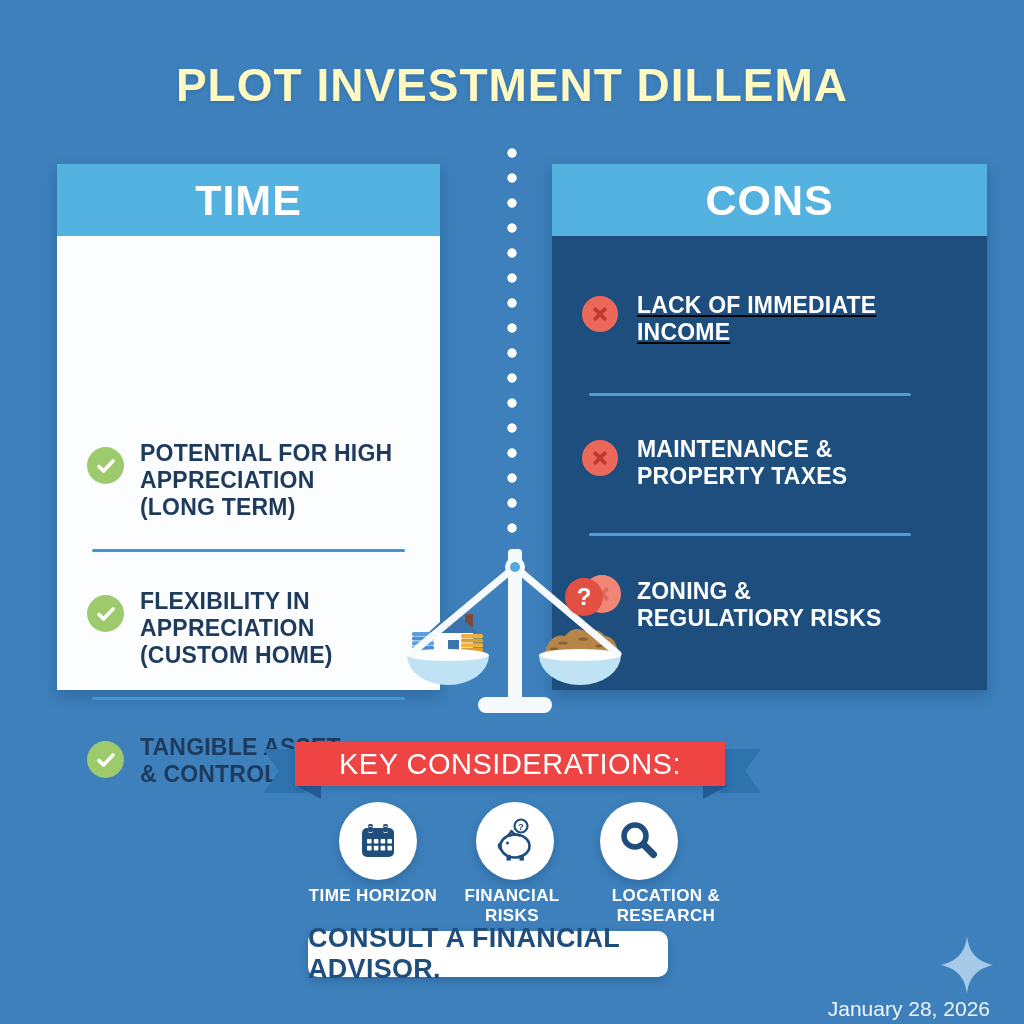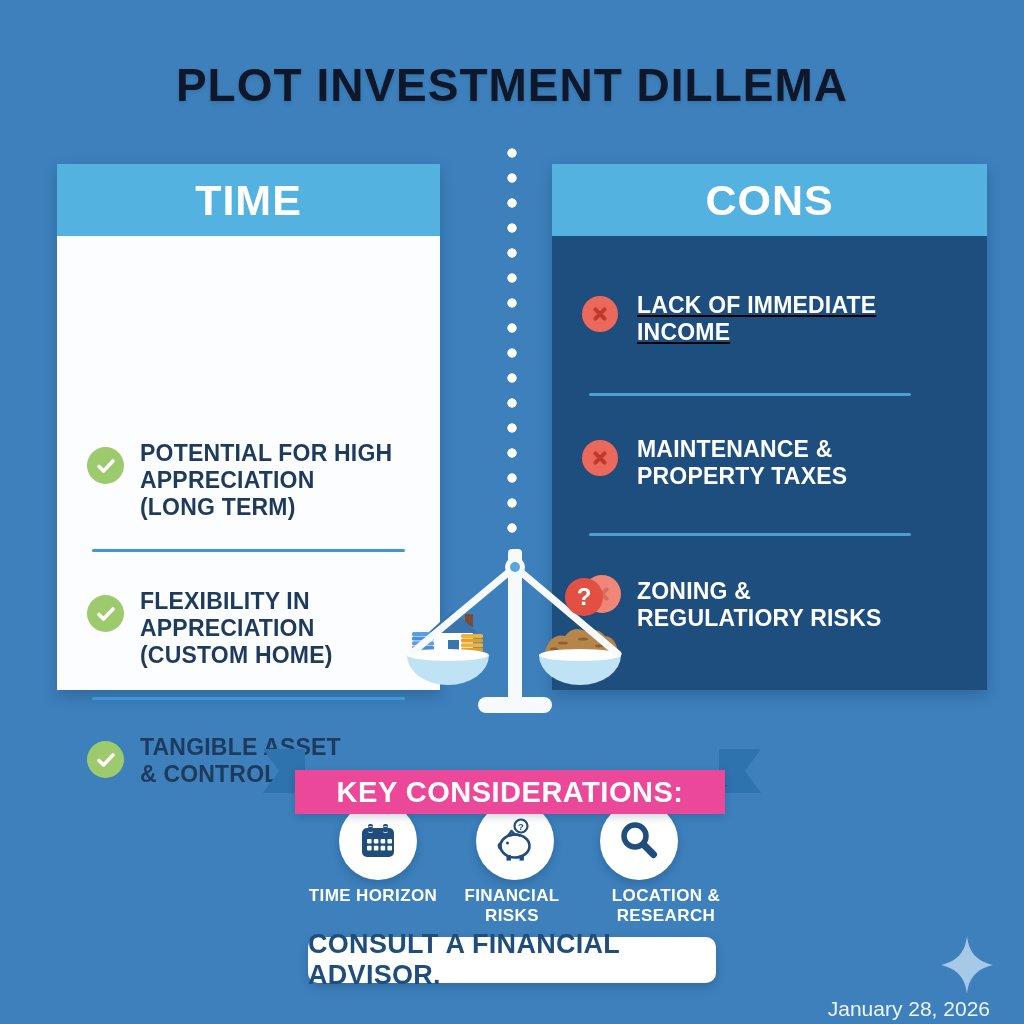--- a/index.html
+++ b/index.html
@@ -2,21 +2,21 @@
 <html><head>
 <meta charset="utf-8">
 <style>
   html,body{margin:0;padding:0;}
   .page{
     position:relative;width:1024px;height:1024px;background:#3d80bc;
     font-family:"Liberation Sans",sans-serif;overflow:hidden;
   }
   .title{
     position:absolute;top:58px;left:0;width:100%;text-align:center;
-    color:#0f172a;font-size:46px;font-weight:bold;letter-spacing:1px;
+    color:#fef9c3;font-size:46px;font-weight:bold;letter-spacing:1px;
     text-shadow:0 2px 4px rgba(0,0,0,.12);
   }
   
   .panel{position:absolute;top:164px;box-shadow:0 6px 14px rgba(15,45,85,.28);}
   .panel-pros{left:57px;width:383px;height:526px;}
   .panel-cons{left:552px;width:435px;height:526px;}
   .panel-header{
     height:72px;background:#54b2e0;display:flex;align-items:center;justify-content:center;
     color:#fff;font-size:43px;font-weight:bold;letter-spacing:1px;
   }
@@ -53,49 +53,47 @@
   
   .dotted-divider{
     position:absolute;left:507px;top:148px;width:10px;height:400px;
     background-image:radial-gradient(circle at 5px 5px,#ffffff 4.3px,transparent 5px);
     background-size:10px 25px;background-repeat:repeat-y;
   }
   
   .scale-svg{position:absolute;left:393px;top:540px;z-index:2;}
   
   .ribbon-band{
-    position:absolute;left:295px;top:742px;width:430px;height:44px;background:#ec4899;
+    position:absolute;left:295px;top:742px;width:430px;height:44px;background:#ef4444;
     display:flex;align-items:center;justify-content:center;z-index:3;
-    color:#fff;font-size:29px;font-weight:bold;letter-spacing:.5px;
+    color:#fff;font-size:29px;font-weight:normal;letter-spacing:.5px;
     box-shadow:0 3px 8px rgba(15,45,85,.2);
-    margin-top:28px;
   }
   .ribbon-tail{position:absolute;top:749px;width:42px;height:44px;background:#2e72ae;z-index:2;}
   .ribbon-tail-left{left:263px;clip-path:polygon(0 0,100% 0,100% 100%,0 100%,38% 50%);}
   .ribbon-tail-right{left:719px;clip-path:polygon(0 0,100% 0,62% 50%,100% 100%,0 100%);}
   .ribbon-fold{position:absolute;top:785px;width:26px;height:14px;background:#245d99;z-index:2;}
   .ribbon-fold-left{left:295px;clip-path:polygon(0 0,100% 0,100% 100%);}
   .ribbon-fold-right{left:703px;clip-path:polygon(0 0,100% 0,0 100%);}
   
   .consider-circle{
     position:absolute;top:802px;width:78px;height:78px;border-radius:50%;background:#ffffff;
     display:flex;align-items:center;justify-content:center;
     box-shadow:0 4px 10px rgba(15,45,85,.25);
   }
   .consider-label{
     position:absolute;top:878px;text-align:center;color:#ffffff;
     font-size:17px;font-weight:bold;letter-spacing:.4px;margin-top:8px;
   }
   
   .cta-bar{
-    position:absolute;left:308px;top:931px;width:408px;height:46px;background:#ffffff;
+    position:absolute;left:308px;top:931px;width:360px;height:46px;background:#ffffff;
     border-radius:10px;display:flex;align-items:center;justify-content:center;
     color:#1f4e7c;font-size:27px;font-weight:bold;letter-spacing:.3px;
     box-shadow:0 4px 10px rgba(15,45,85,.25);
-    margin-top:6px;
   }
   .date-stamp{
     position:absolute;right:34px;top:997px;color:rgba(255,255,255,.92);font-size:21px;z-index:4;
   }
   .sparkle{position:absolute;left:941px;top:936px;z-index:3;}
 </style>
 </head>
 <body>
 
 <div class="page">

